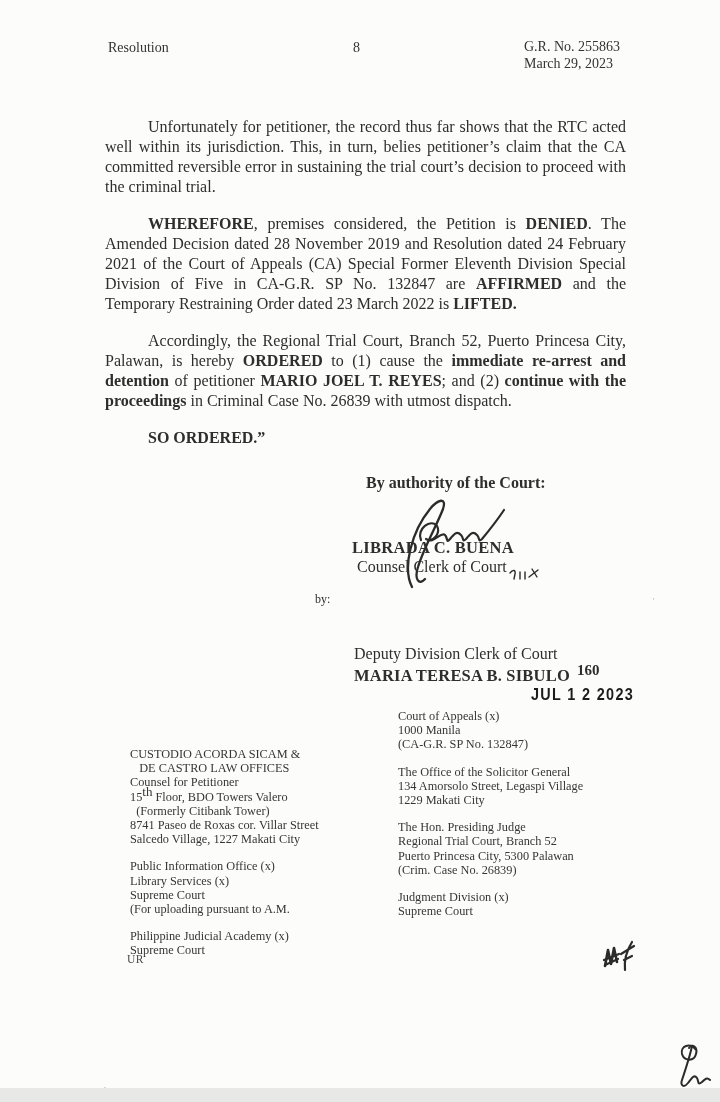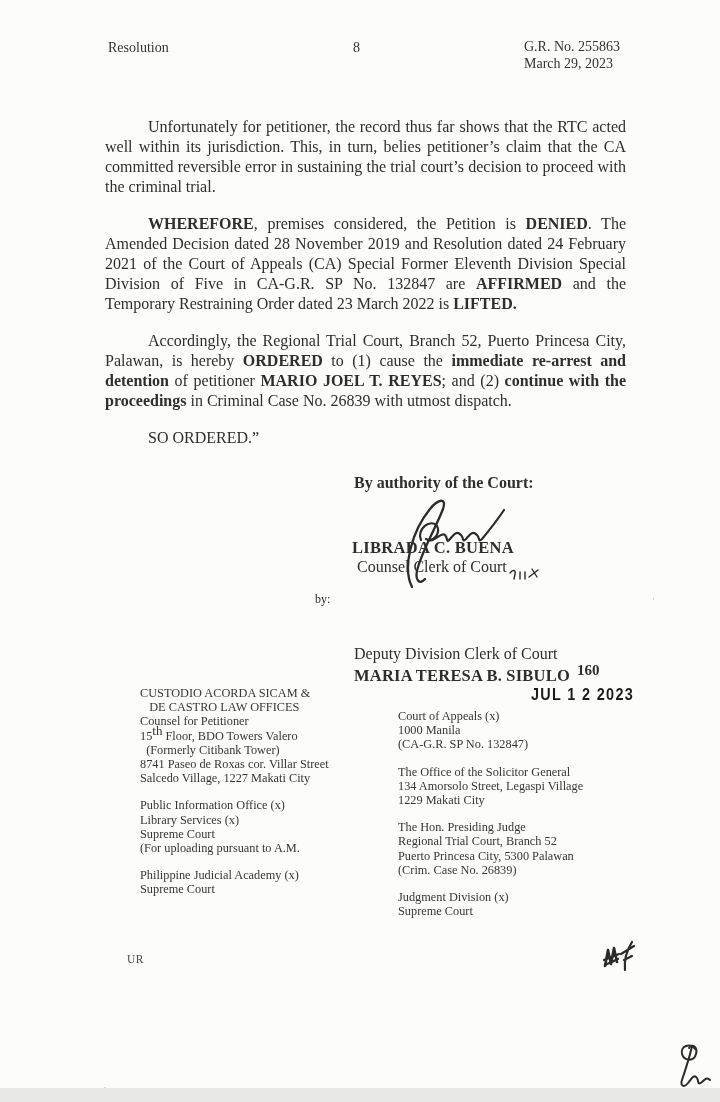--- a/index.html
+++ b/index.html
@@ -17,40 +17,40 @@
   .hdr{font-size:14px;color:#333;}
   .hdr-right{line-height:17px;}
   
   .body-text{
     left:105px;top:101px;width:521px;
     font-size:16px;line-height:20px;
     text-align:justify;
   }
   .body-text p{margin:16px 0 17px;text-indent:43px;}
   .seg-b{font-weight:bold;}
-  .so-ordered{font-weight:normal;}
+  .so-ordered{font-weight:bold;}
   
-  .sig-authority{left:354px;top:474px;font-size:16px;font-weight:bold;text-align:right;}
+  .sig-authority{left:366px;top:474px;font-size:16px;font-weight:bold;text-align:right;}
   .sig-name{left:352px;top:538px;font-size:16.5px;font-weight:bold;letter-spacing:.3px;}
   .sig-title{left:357px;top:558px;font-size:16px;}
   .by-label{left:315px;top:592px;font-size:12px;}
   .deputy-name{left:354px;top:624px;font-size:16.5px;font-weight:bold;letter-spacing:.2px;margin-top:42px;}
   .deputy-title{left:354px;top:645px;font-size:16px;}
   .release-no{left:577px;top:662px;font-size:15px;font-weight:bold;}
   .stamp{
     left:531px;top:686px;
     font-family:"Liberation Sans", sans-serif;
     font-weight:bold;font-size:16px;letter-spacing:1.5px;
     color:#1c1c1c;
     transform:scaleX(.9);transform-origin:left top;
     white-space:nowrap;
   }
   
   .addr{font-size:12.3px;line-height:14.2px;color:#363636;}
-  .addr-left{left:130px;top:686px;width:250px;margin-left:10px;}
+  .addr-left{left:130px;top:747px;width:250px;}
   .addr-right{left:398px;top:709px;width:250px;}
   .addr .block{margin:0 0 13px;}
   .addr .line{white-space:pre-wrap;}
   .addr sup{font-size:13px;line-height:0;}
   .footer-code{left:127px;top:953px;font-size:11.5px;color:#4a4a4a;letter-spacing:.5px;}
   
   .ink{stroke:#2b2b2b;fill:none;stroke-linecap:round;stroke-linejoin:round;}
   .faint{color:#b9b9b6;font-size:9px;}
 </style>
 </head>

